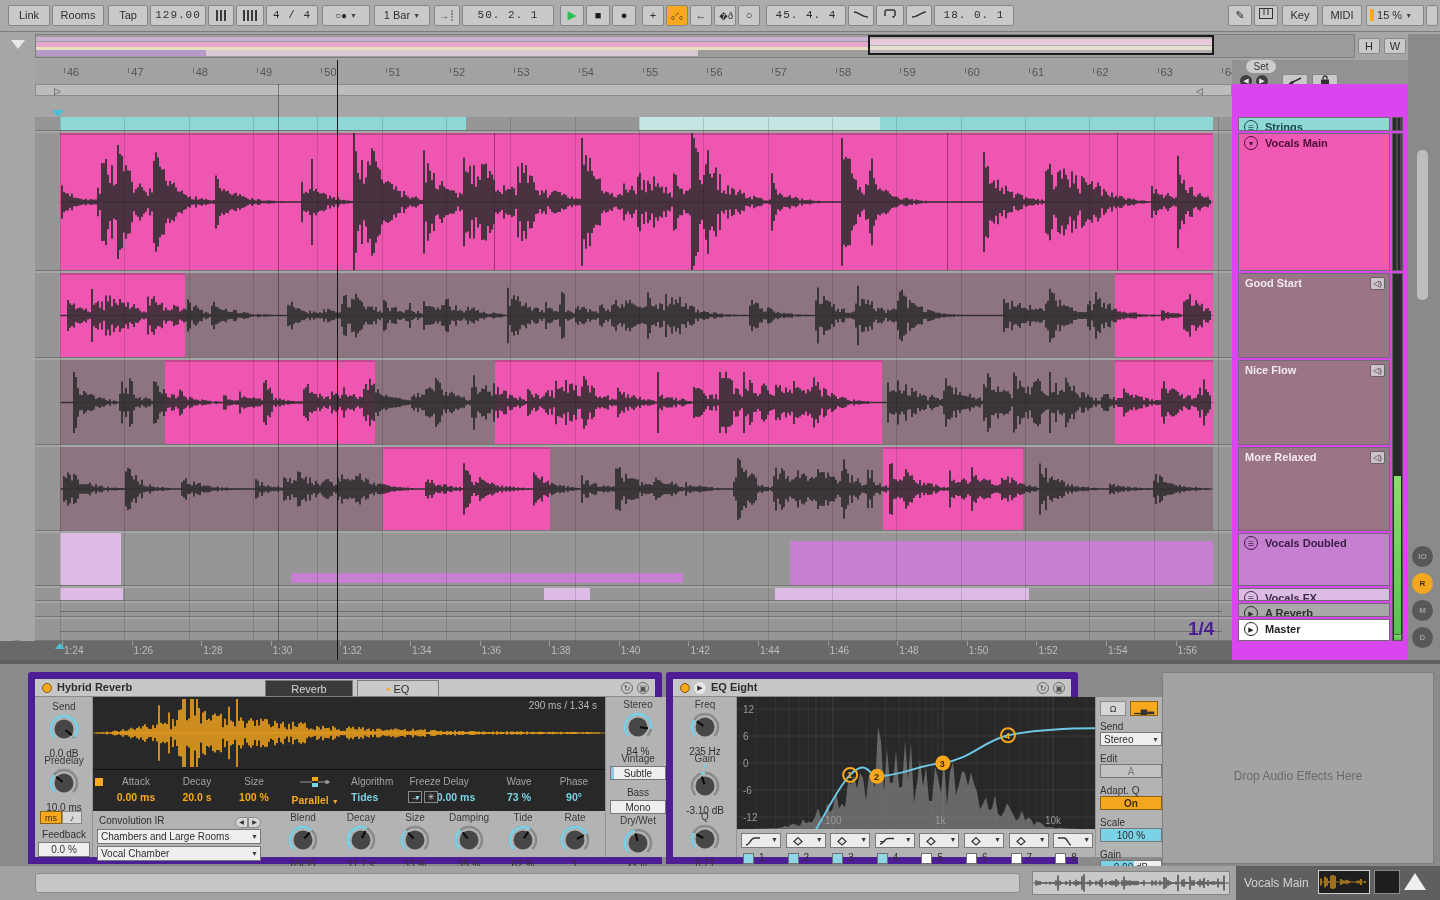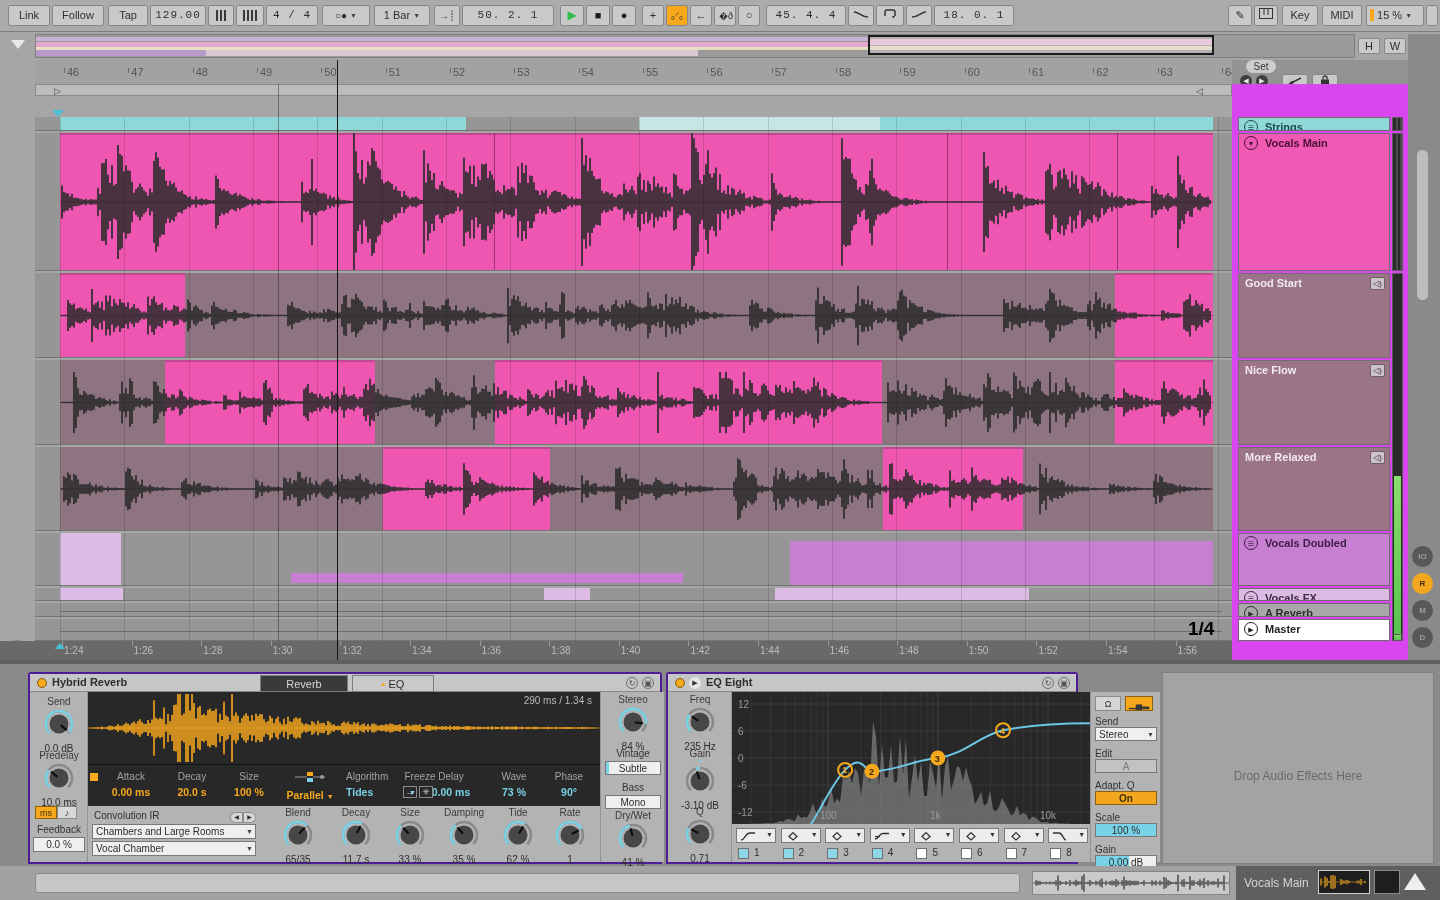--- a/index.html
+++ b/index.html
@@ -28,21 +28,21 @@
   .lane{position:absolute;left:35px;width:1197px;background:#969696;border-bottom:1px solid #757575;overflow:hidden;}
   .lane .seg{position:absolute;top:0;height:100%;}
   .seg.grid-sub{background-image:repeating-linear-gradient(to right,rgba(0,0,0,0.055) 0 1px,transparent 1px 16px);}
   .lane svg{position:absolute;left:25px;top:0;}
   #grid-overlay{position:absolute;left:35px;top:117px;width:1197px;height:524px;pointer-events:none;
      background-image:repeating-linear-gradient(to right,rgba(0,0,0,0.14) 0 1px,transparent 1px 64.33px);
      background-position:25px 0;z-index:5;}
   #playhead{position:absolute;left:337px;top:60px;width:1px;height:600px;background:#161616;z-index:8;}
   #sel-line{position:absolute;left:278px;top:84px;width:1px;height:557px;background:rgba(20,20,20,0.4);z-index:7;}
   #insert-marker{position:absolute;left:52px;top:110px;width:0;height:0;border-left:6px solid transparent;border-right:6px solid transparent;border-top:7px solid #49c0d6;z-index:9;}
-  #grid-label{position:absolute;left:1188px;top:618px;width:42px;font-size:19px;font-weight:bold;color:#000000;z-index:6;}
+  #grid-label{position:absolute;left:1188px;top:618px;width:42px;font-size:19px;font-weight:bold;color:#4c1d95;z-index:6;}
   #time-ruler{position:absolute;left:0px;top:641px;width:1440px;height:19px;background:#696969;color:#bdbdbd;}
   .time-lab{position:absolute;top:4px;font-size:10px;}
   .time-tick{position:absolute;top:0;width:1px;height:5px;background:#9c9c9c;}
   #time-marker{position:absolute;left:55px;top:2px;width:0;height:0;border-left:5px solid transparent;border-right:5px solid transparent;border-bottom:6px solid #49c0d6;}
   
   #track-panel{position:absolute;left:1232px;top:84px;width:176px;height:576px;background:#d946ef;}
   .thead{position:absolute;left:6px;width:152px;border:1px solid #6f6f6f;overflow:hidden;}
   .thead .tlabel{position:absolute;left:26px;top:3px;font-size:11px;font-weight:bold;}
   .ticon{position:absolute;left:5px;top:2px;width:14px;height:14px;border-radius:50%;border:1.4px solid currentColor;text-align:center;}
   .speaker-box{position:absolute;right:4px;top:3px;width:15px;height:13px;background:#cfc3ca;border:1px solid #6d5f68;border-radius:2px;font-size:8px;line-height:12px;text-align:center;color:#3c3340;}
@@ -53,21 +53,21 @@
   #right-edge{position:absolute;left:1408px;top:34px;width:32px;height:626px;background:#8a8a8a;}
   .edge-circle{position:absolute;left:4px;width:21px;height:21px;border-radius:50%;background:#585858;color:#9e9e9e;font-size:8px;font-weight:bold;text-align:center;line-height:21px;}
   .edge-circle.on{background:#f2a71f;color:#4a3208;}
   #v-scroll{position:absolute;left:9px;top:116px;width:11px;height:150px;background:#bdbdbd;border-radius:5px;}
   .ov-circle{position:absolute;left:1414px;width:22px;height:22px;border-radius:50%;background:#3f3f3f;}
   .ov-circle .lines i{display:block;width:12px;height:2px;margin:2px auto;background:#f2a71f;border-radius:1px;}
   .ov-circle .vbars{display:flex;gap:2px;justify-content:center;margin-top:5px;}
   .ov-circle .vbars i{display:block;width:2px;height:12px;background:#cfcfcf;}
   
   #device-strip{position:absolute;left:0;top:660px;width:1440px;height:206px;background:#8a8a8a;border-top:4px solid #606060;}
-  .device{position:absolute;top:8px;background:#b5b5b5;border:2px solid #4c1d95;border-radius:3px 3px 0 0;padding-left:44px;}
+  .device{position:absolute;top:8px;background:#b5b5b5;border:7px solid #4c1d95;border-radius:3px 3px 0 0;padding-left:44px;}
   .dev-header{position:absolute;left:0;top:0;right:0;height:18px;background:#c6c6c6;border-bottom:1px solid #8a8a8a;}
   .led{position:absolute;left:7px;top:4px;width:10px;height:10px;border-radius:50%;background:#f7a81d;border:1px solid #7a5a14;}
   .dev-title{position:absolute;left:22px;top:2px;font-weight:bold;font-size:11px;color:#2d2d2d;}
   .dev-mini{position:absolute;top:3px;width:12px;height:12px;border-radius:50%;border:1px solid #6d6d6d;color:#555;font-size:8px;line-height:12px;text-align:center;}
   .darkpane{position:absolute;background:#282828;}
   .knob-wrap{position:absolute;width:56px;text-align:center;color:#3a3a3a;}
   .knob-wrap .klabel{font-size:10px;color:#3a3a3a;}
   .knob-wrap .kval{font-size:10px;color:#2f2f2f;}
   .ddbox{position:absolute;background:#efefef;border:1px solid #787878;font-size:10px;line-height:13px;padding:0 3px;color:#2c2c2c;overflow:hidden;white-space:nowrap;}
   .ddbox .dd-arrow{position:absolute;right:2px;top:0;font-size:7px;color:#444;}
@@ -97,21 +97,21 @@
   .loop-handle{position:absolute;top:1px;font-size:9px;color:#3f3f3f;}
   .circ-tool{position:absolute;border-radius:50%;background:#7d7d7d;color:#e8e8e8;text-align:center;}
 </style>
 </head>
 <body>
 
 <div id="app">
 
   <div id="toolbar">
     <div class="btn" style="left:8px;width:42px;">Link</div>
-    <div class="btn" style="left:52px;width:52px;">Follow</div>
+    <div class="btn" style="left:52px;width:52px;">Rooms</div>
     <div class="btn" style="left:108px;width:40px;">Tap</div>
     <div class="btn valbox" style="left:150px;width:56px;">129.00</div>
     <div class="btn" style="left:208px;width:26px;"><span class="metbars">
           <i></i>
           <i></i>
           <i></i>
         </span></div>
     <div class="btn" style="left:236px;width:28px;"><span class="metbars">
           <i></i>
           <i></i>

